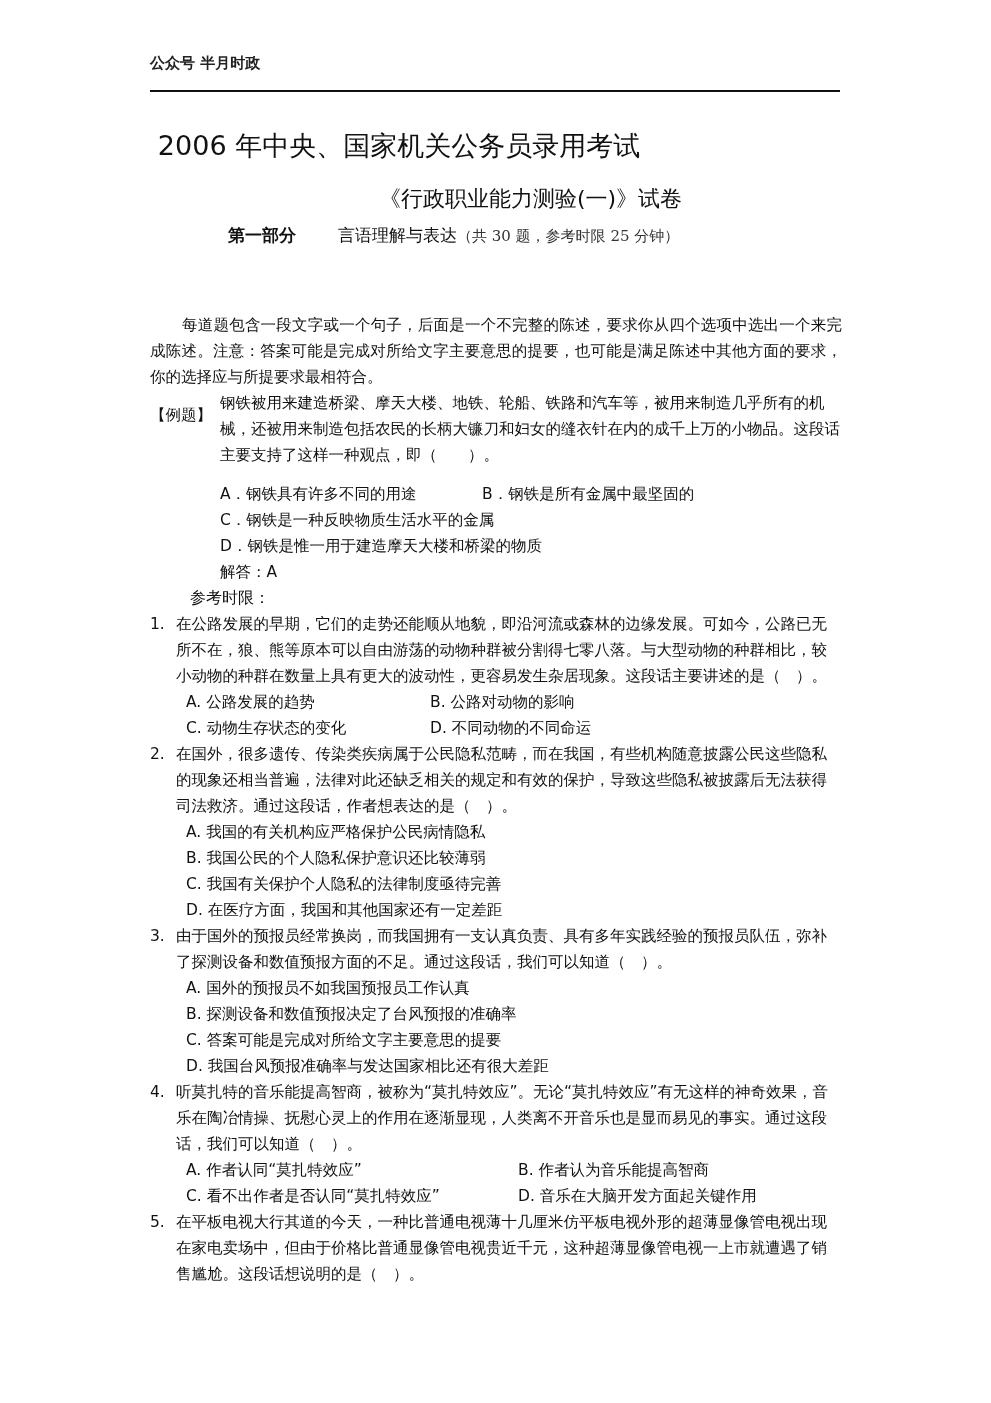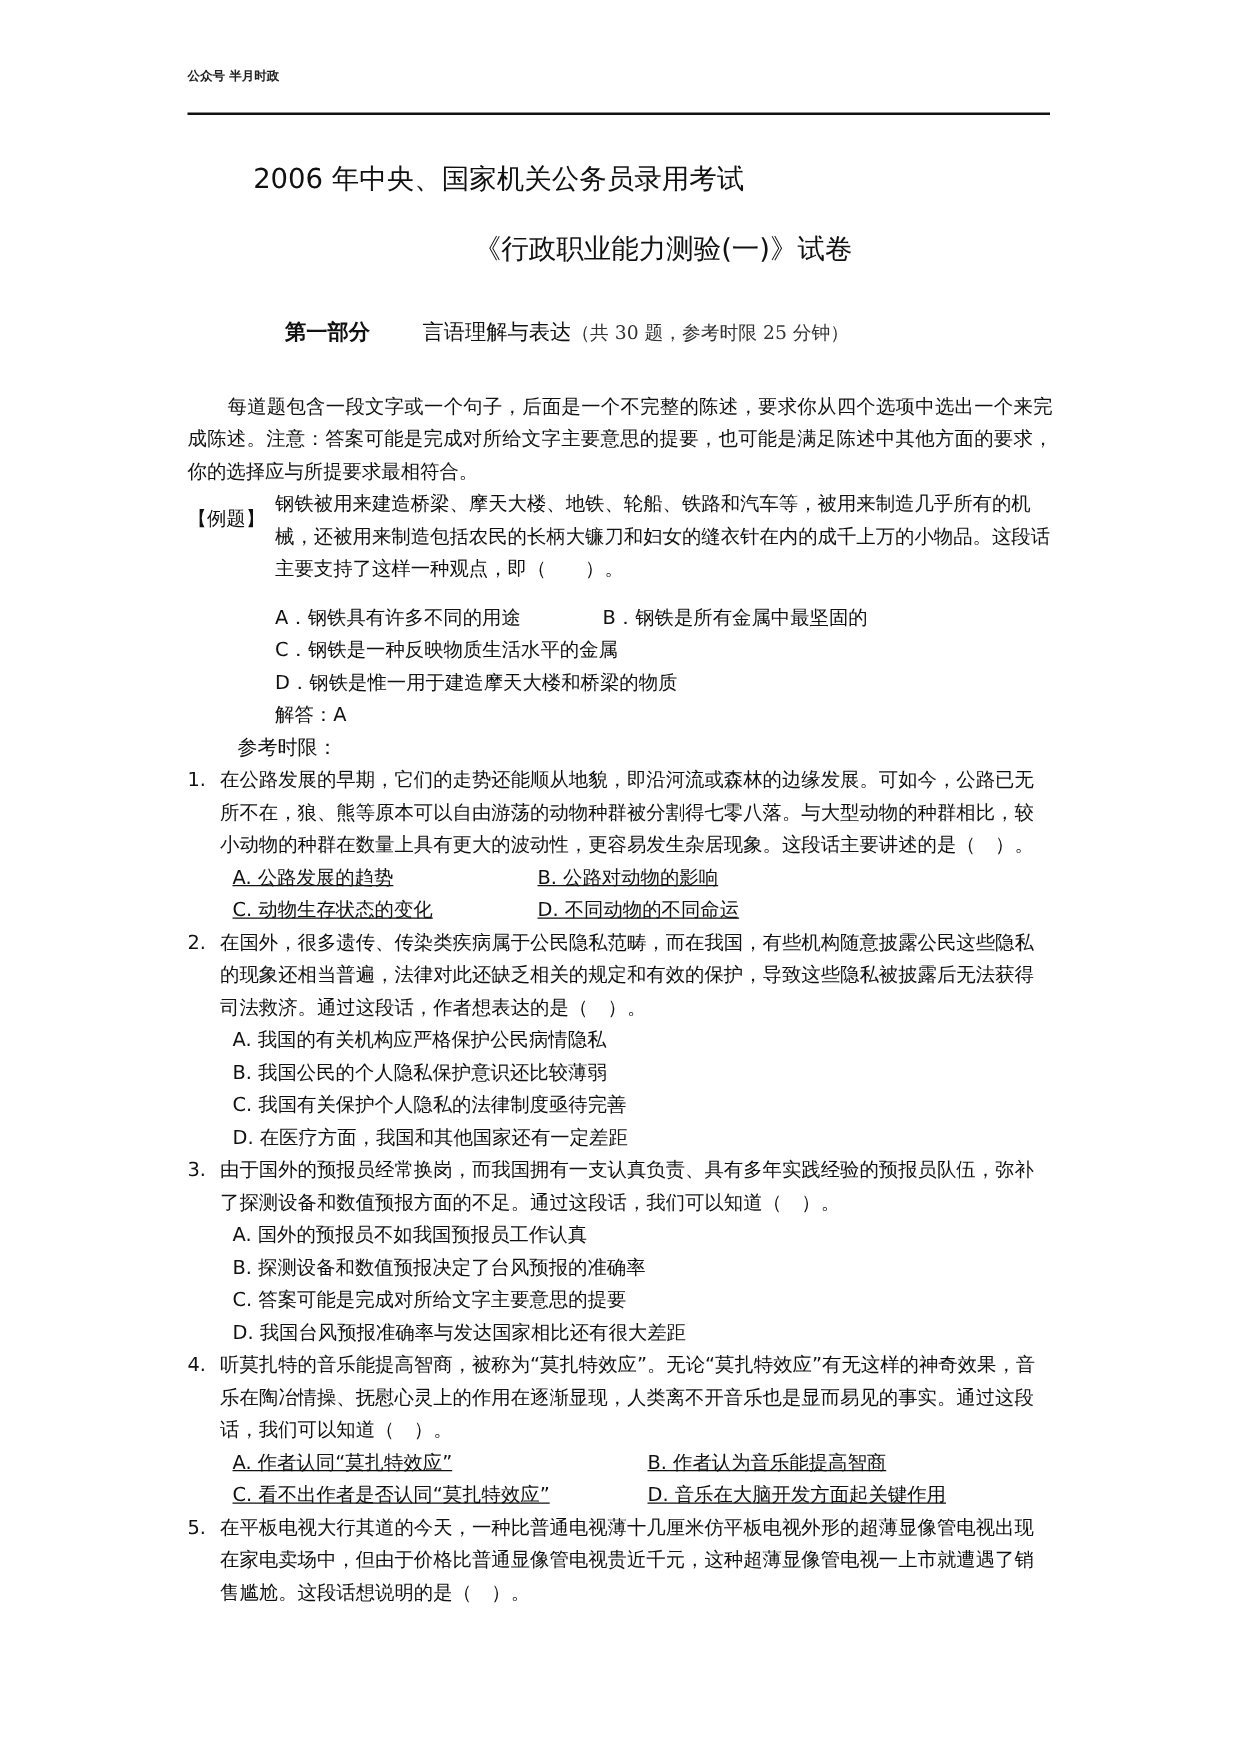--- a/index.html
+++ b/index.html
@@ -1,36 +1,36 @@
 <!DOCTYPE html>
 <html><head>
   <meta charset="utf-8">
   <style>
     html, body { margin: 0; padding: 0; background: #ffffff; }
     body { width: 991px; height: 1403px; position: relative; overflow: hidden;
       font-family: "DejaVu Sans", "Liberation Sans", sans-serif; color: #111; }
-    .header-text { position: absolute; left: 150px; top: 54px; font-size: 10px; font-weight: bold; color: #222; }
+    .header-text { position: absolute; left: 150px; top: 54px; font-size: 15px; font-weight: bold; color: #222; }
     .header-rule { position: absolute; left: 150px; top: 90px; width: 690px; height: 2px; background: #111; }
-    .title { position: absolute; left: 0; width: 798px; top: 128px; text-align: center; font-size: 22px; box-sizing: border-box; color: #111; }
+    .title { position: absolute; left: 0; width: 798px; top: 128px; text-align: center; font-size: 27px; box-sizing: border-box; color: #111; }
     .subtitle { position: absolute; left: 0; width: 991px; top: 184px; text-align: center; font-size: 22px; padding-left: 70px; box-sizing: border-box; color: #111; }
-    .section { position: absolute; left: 228px; top: 254px; font-size: 17px; }
+    .section { position: absolute; left: 228px; top: 224px; font-size: 17px; }
     .section .part { display: inline-block; width: 110px; font-weight: bold; }
     .section .note { font-family: "DejaVu Serif", serif; font-size: 15px; color: #333; }
     .body { position: absolute; left: 150px; top: 278px; width: 692px; font-size: 15.5px; line-height: 26px; }
     .intro { text-indent: 32px; text-align: justify; margin-top: 34px; }
     .example { position: relative; padding-left: 70px; }
     .example .tag { position: absolute; left: 0; top: 12px; }
     .opt { padding-left: 70px; }
     .opt-row { display: flex; padding-left: 70px; margin-top: 13px; }
     .opt-row .c1 { width: 262px; }
     .start { padding-left: 40px; font-size: 16px; }
     .q { position: relative; padding-left: 26px; }
     .q .num { position: absolute; left: 0; top: 0; }
     .qopt { padding-left: 36px; }
-    .qrow { display: flex; padding-left: 36px; text-decoration: underline; }
+    .qrow { display: flex; padding-left: 36px; }
     .qrow .c1 { width: 244px; }
     .qrow.wide .c1 { width: 332px; }
   </style>
 </head>
 <body>
 
 <div class="header-text">公众号 半月时政</div>
 <div class="header-rule"></div>
 
 <div class="title">2006 年中央、国家机关公务员录用考试</div>

